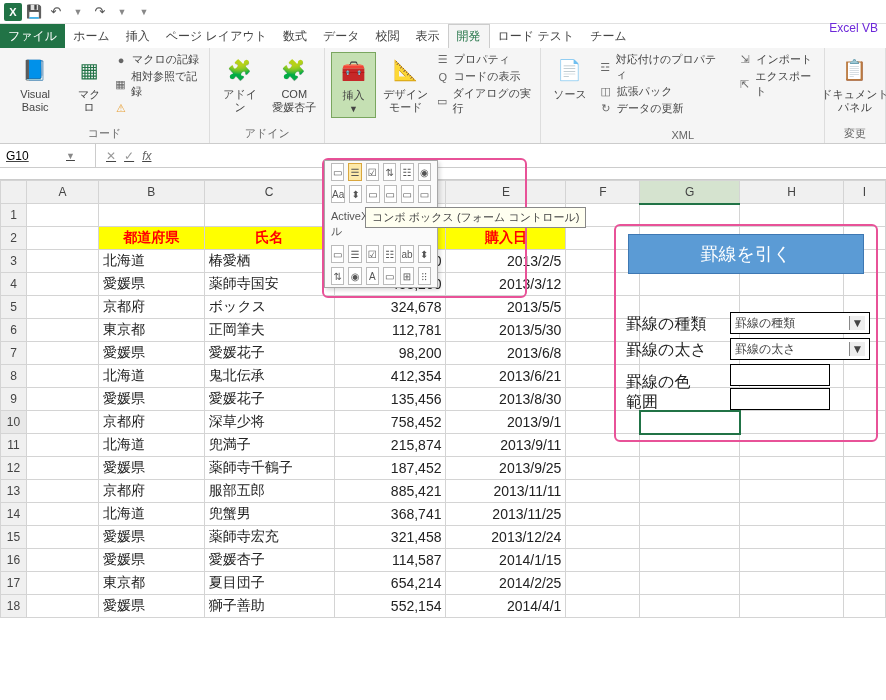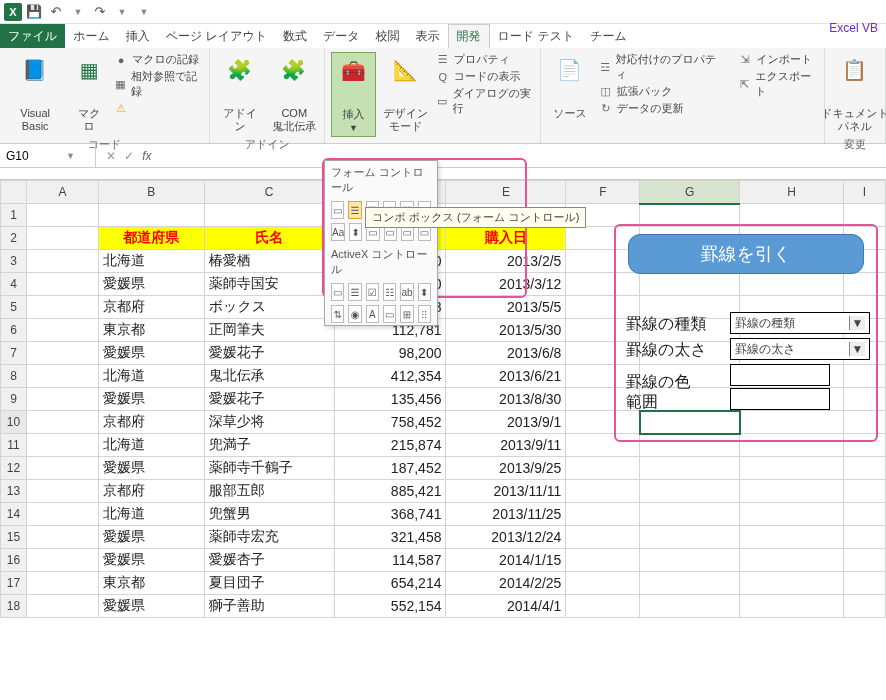--- a/index.html
+++ b/index.html
@@ -18,28 +18,28 @@
 .tab.file { background: #217346; color: #fff; }
 .tab.active { background: #f5f5f5; color: #217346; border: 1px solid #ccc; border-bottom: none; }
 
 
 .ribbon { height: 96px; background: #f5f5f5; border-bottom: 1px solid #ccc; display: flex; align-items: stretch; }
 .group { border-right: 1px solid #ddd; padding: 4px 6px 2px; display: flex; flex-direction: column; }
 .group .gbody { flex: 1; display: flex; align-items: flex-start; gap: 6px; }
 .group .glabel { text-align: center; font-size: 11px; color: #666; padding-top: 2px; }
 .bigbtn { width: 48px; display: flex; flex-direction: column; align-items: center; gap: 2px; padding: 2px; cursor: pointer; }
 .bigbtn .bicon { width: 32px; height: 32px; display: flex; align-items: center; justify-content: center; font-size: 20px; color: #217346; }
-.bigbtn .blabel { font-size: 11px; text-align: center; line-height: 1.2; margin-top: 19px; }
+.bigbtn .blabel { font-size: 11px; text-align: center; line-height: 1.2; }
 .bigbtn.active { background: #c5e0b3; border: 1px solid #7aa65f; }
 .smalllist { display: flex; flex-direction: column; gap: 2px; }
 .smallitem { display: flex; align-items: center; gap: 4px; font-size: 11px; cursor: pointer; }
 .smallitem .sic { width: 14px; height: 14px; display: inline-flex; align-items: center; justify-content: center; color: #666; font-size: 11px; }
 
 
-.fbar { height: 24px; border-bottom: 1px solid #ccc; display: flex; align-items: center; }
+.fbar { height: 24px; border-bottom: 1px solid #ccc; display: flex; align-items: center; text-decoration: underline; }
 .namebox { width: 96px; border-right: 1px solid #ccc; padding: 0 6px; display: flex; align-items: center; height: 100%; }
 .namebox input { border: none; width: 60px; font-size: 12px; outline: none; }
 .namebox .dd { color: #888; font-size: 9px; }
 .fx-btns { display: flex; gap: 8px; padding: 0 10px; color: #999; }
 .fx-label { font-style: italic; color: #666; }
 
 
 .gridwrap { position: relative; }
 .grid { border-collapse: collapse; table-layout: fixed; }
 .grid th, .grid td { border: 1px solid #d4d4d4; height: 23px; font-size: 14px; padding: 0 4px; background: #fff; }
@@ -49,21 +49,21 @@
 .grid th.colsel { background: #d5e3cf; border-bottom: 2px solid #217346; }
 .grid th.rowsel { background: #e8e8e8; }
 
 .hdr-yellow { background: #ffff00 !important; color: #ff0000; font-weight: bold; text-align: center; font-size: 18px; }
 .dcell { font-size: 18px; color: #222; }
 .num { text-align: right; }
 .date { text-align: right; }
 
 
 .selcell { outline: 2px solid #217346; outline-offset: -1px; position: relative; }
-.bluebtn { background: #5b9bd5; color: #fff; font-size: 18px; border: 1px solid #3e78b3; border-radius: 12px; display: flex; align-items: center; justify-content: center; cursor: pointer; }
+.bluebtn { background: #5b9bd5; color: #fff; font-size: 18px; border: 1px solid #3e78b3; border-radius: 0; display: flex; align-items: center; justify-content: center; cursor: pointer; }
 
 .combo { position: absolute; border: 1px solid #000; background: #fff; display: flex; align-items: center; padding: 0 4px; font-size: 12px; }
 .combo .carr { margin-left: auto; background: #eee; border-left: 1px solid #888; width: 16px; text-align: center; }
 .plabel { position: absolute; font-size: 16px; color: #222; }
 .pcell { position: absolute; border: 1px solid #000; background: #fff; }
 
 
 .popup { position: absolute; border: 1px solid #a7a7a7; background: #fafafa; box-shadow: 2px 2px 4px rgba(0,0,0,0.15); }
 .popup .phdr { font-size: 11px; padding: 4px 6px; color: #555; }
 .popup .prow { display: flex; gap: 4px; padding: 2px 6px; }
@@ -133,21 +133,21 @@
 
   <div class="group">
     <div class="gbody">
       <div class="bigbtn">
           <div class="bicon">🧩</div>
           <div class="blabel">アドイン</div>
         </div>
       <div class="bigbtn">
           <div class="bicon">🧩</div>
           <div class="blabel" style="white-space:pre">COM
-鬼北伝承</div>
+愛媛杏子</div>
         </div>
     </div>
     <div class="glabel">アドイン</div>
   </div>
 
   <div class="group" style="position:relative">
     <div class="gbody">
       <div class="bigbtn active">
           <div class="bicon">🧰</div>
           <div class="blabel"><span>挿入</span><br><span style="font-size:9px">▼</span></div>
@@ -201,20 +201,21 @@
               <span class="sic">⇲</span>
               <span>インポート</span>
             </div>
           <div class="smallitem">
               <span class="sic">⇱</span>
               <span>エクスポート</span>
             </div>
         </div>
       </div>
     </div>
+    <div class="glabel">XML</div>
   </div>
 
   <div class="group">
     <div class="gbody">
       <div class="bigbtn">
           <div class="bicon">📋</div>
           <div class="blabel" style="white-space:pre">ドキュメント
 パネル</div>
         </div>
     </div>
@@ -503,21 +504,20 @@
           <td></td>
           <td></td>
         </tr>
       </tbody>
     </table>
 
 <div class="pink-out" style="left:322px;top:-22px;width:205px;height:140px"></div>
 <div class="pink-out" style="left:614px;top:44px;width:264px;height:218px"></div>
 
 <div class="popup" style="left:324px;top:-20px;width:114px">
-  <div class="phdr">フォーム コントロール</div>
   <div class="prow">
     <div class="pic">▭</div>
     <div class="pic sel">☰</div>
     <div class="pic">☑</div>
     <div class="pic">⇅</div>
     <div class="pic">☷</div>
     <div class="pic">◉</div>
   </div>
   <div class="prow">
     <div class="pic">Aa</div>

